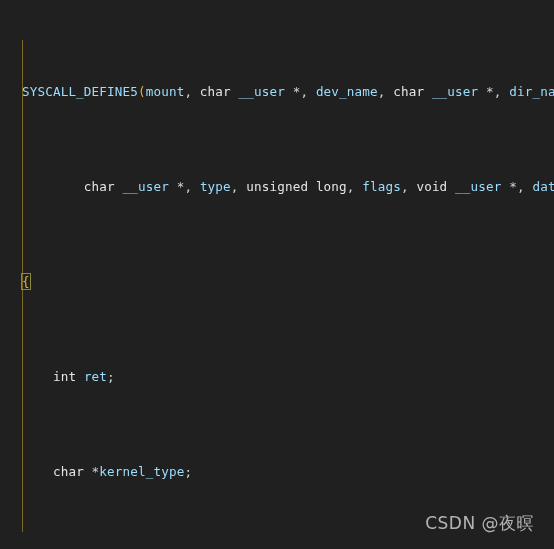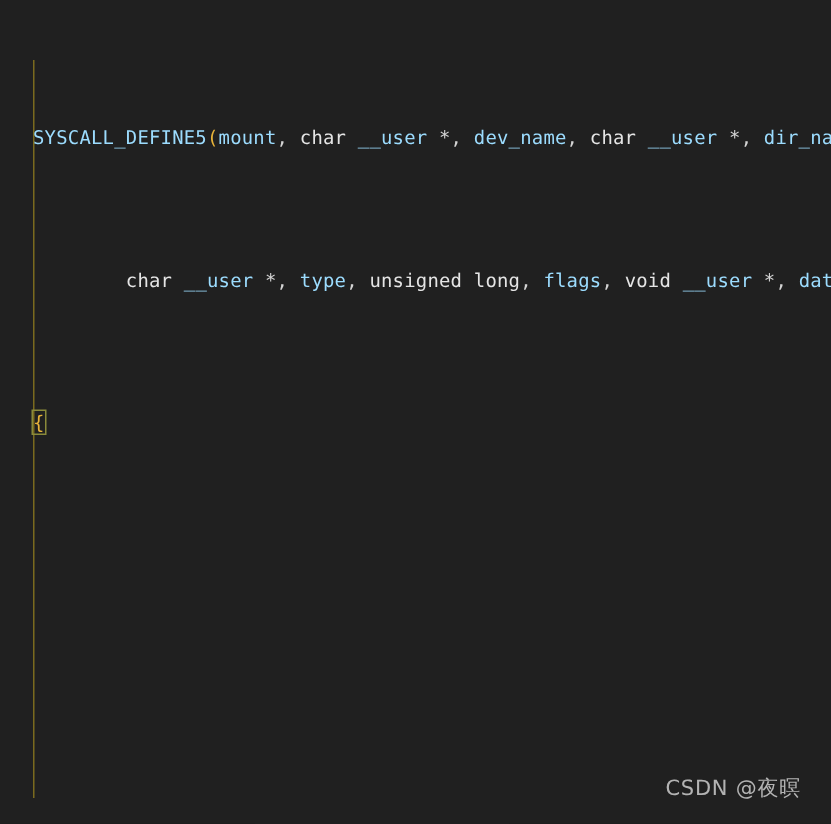--- a/index.html
+++ b/index.html
@@ -56,21 +56,21 @@
     background: transparent;
     padding: 0 0px;
   }
   #watermark {
     position: absolute;
     right: 20px;
     bottom: 14px;
     z-index: 3;
     color: #c8c8c8;
     font-family: "DejaVu Sans", "Liberation Sans", sans-serif;
-    font-size: 14px;
+    font-size: 17px;
     opacity: 0.88;
     letter-spacing: 0.5px;
   }
 </style>
 </head>
 <body>
 
 <div id="editor">
 
   <div id="indent-guide"></div>
@@ -80,22 +80,24 @@
     
     <div class="line"><span class="var">SYSCALL_DEFINE5</span><span class="py">(</span><span class="var">mount</span><span class="pln">, </span><span class="kw">char</span><span class="pln"> </span><span class="var">__user</span><span class="pln"> *</span><span class="pln">, </span><span class="var">dev_name</span><span class="pln">, </span><span class="kw">char</span><span class="pln"> </span><span class="var">__user</span><span class="pln"> *</span><span class="pln">, </span><span class="var">dir_name</span></div>
 
     
     <div class="line"><span class="pln">        </span><span class="kw">char</span><span class="pln"> </span><span class="var">__user</span><span class="pln"> *</span><span class="pln">, </span><span class="var">type</span><span class="pln">, </span><span class="kw">unsigned</span><span class="pln"> </span><span class="kw">long</span><span class="pln">, </span><span class="var">flags</span><span class="pln">, </span><span class="kw">void</span><span class="pln"> </span><span class="var">__user</span><span class="pln"> *</span><span class="pln">, </span><span class="var">data</span></div>
 
     
     <div class="line"><span class="brace-hl">{</span></div>
 
     
+    <div class="line">    <span class="kw">int</span><span class="pln"> </span><span class="var">ret</span><span class="pln">;</span></div>
 
     
+    <div class="line">    <span class="kw">char</span><span class="pln"> *</span><span class="var">kernel_type</span><span class="pln">;</span></div>
 
     
     
 
     
     
 
     
     
 

